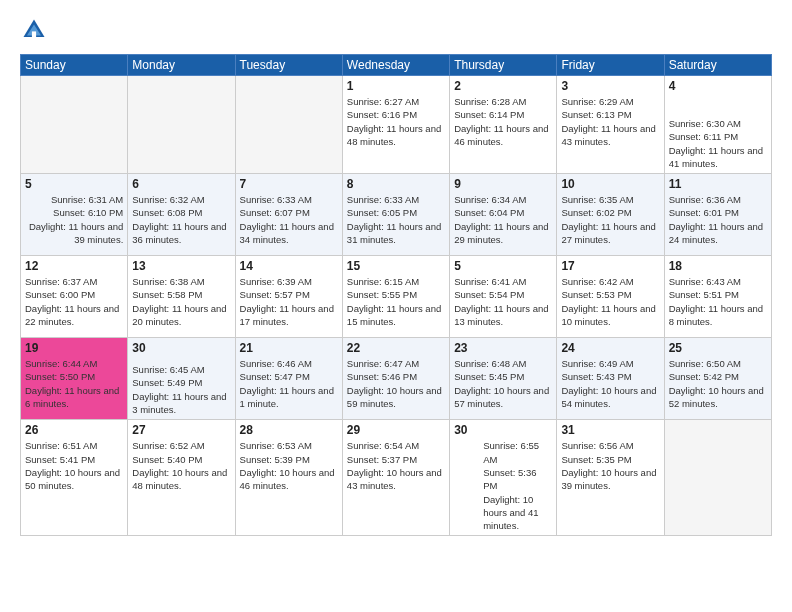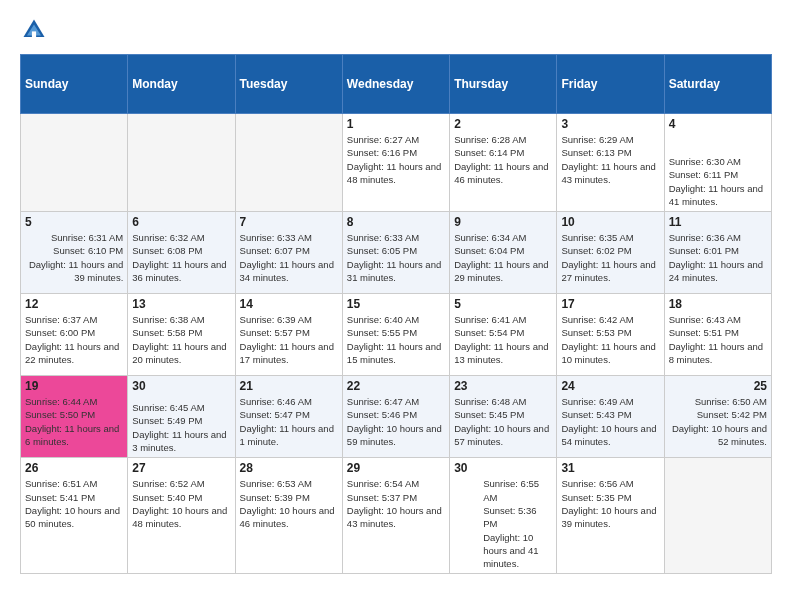--- a/index.html
+++ b/index.html
@@ -58,22 +58,22 @@
     }
     .calendar {
       width: 100%;
       border-collapse: collapse;
       table-layout: fixed;
     }
     .calendar th {
       background: #1a5fa8;
       color: #fff;
       font-size: 12px;
-      font-weight: bold;
-      padding: 22px 4px;
+      font-weight: normal;
+      padding: 3px 4px;
       text-align: left;
       border: 1px solid #4a7fc0;
     }
     .calendar td {
       vertical-align: top;
       border: 1px solid #ccc;
       padding: 3px 4px;
       font-size: 9.5px;
       color: #333;
       height: 82px;
@@ -221,21 +221,21 @@
 Daylight: 11 hours and 20 minutes.</div>
           </td>
           <td>
             <span class="day-number">14</span>
             <div class="cell-text" style="white-space: pre-line;">Sunrise: 6:39 AM
 Sunset: 5:57 PM
 Daylight: 11 hours and 17 minutes.</div>
           </td>
           <td>
             <span class="day-number">15</span>
-            <div class="cell-text" style="white-space: pre-line;">Sunrise: 6:40 AM
+            <div class="cell-text" style="white-space: pre-line;">Sunrise: 6:15 AM
 Sunset: 5:55 PM
 Daylight: 11 hours and 15 minutes.</div>
           </td>
           <td>
             <span class="day-number">5</span>
             <div class="cell-text" style="white-space: pre-line;">Sunrise: 6:41 AM
 Sunset: 5:54 PM
 Daylight: 11 hours and 13 minutes.</div>
           </td>
           <td>
@@ -281,21 +281,21 @@
             <div class="cell-text" style="white-space: pre-line;">Sunrise: 6:48 AM
 Sunset: 5:45 PM
 Daylight: 10 hours and 57 minutes.</div>
           </td>
           <td style="background: rgb(240, 244, 250);">
             <span class="day-number">24</span>
             <div class="cell-text" style="white-space: pre-line;">Sunrise: 6:49 AM
 Sunset: 5:43 PM
 Daylight: 10 hours and 54 minutes.</div>
           </td>
-          <td style="background: rgb(240, 244, 250); text-align: right;">
+          <td style="background: rgb(240, 244, 250);">
             <span class="day-number">25</span>
             <div class="cell-text" style="white-space: pre-line;">Sunrise: 6:50 AM
 Sunset: 5:42 PM
 Daylight: 10 hours and 52 minutes.</div>
           </td>
         </tr>
         <tr>
           <td>
             <span class="day-number">26</span>
             <div class="cell-text" style="white-space: pre-line;">Sunrise: 6:51 AM

